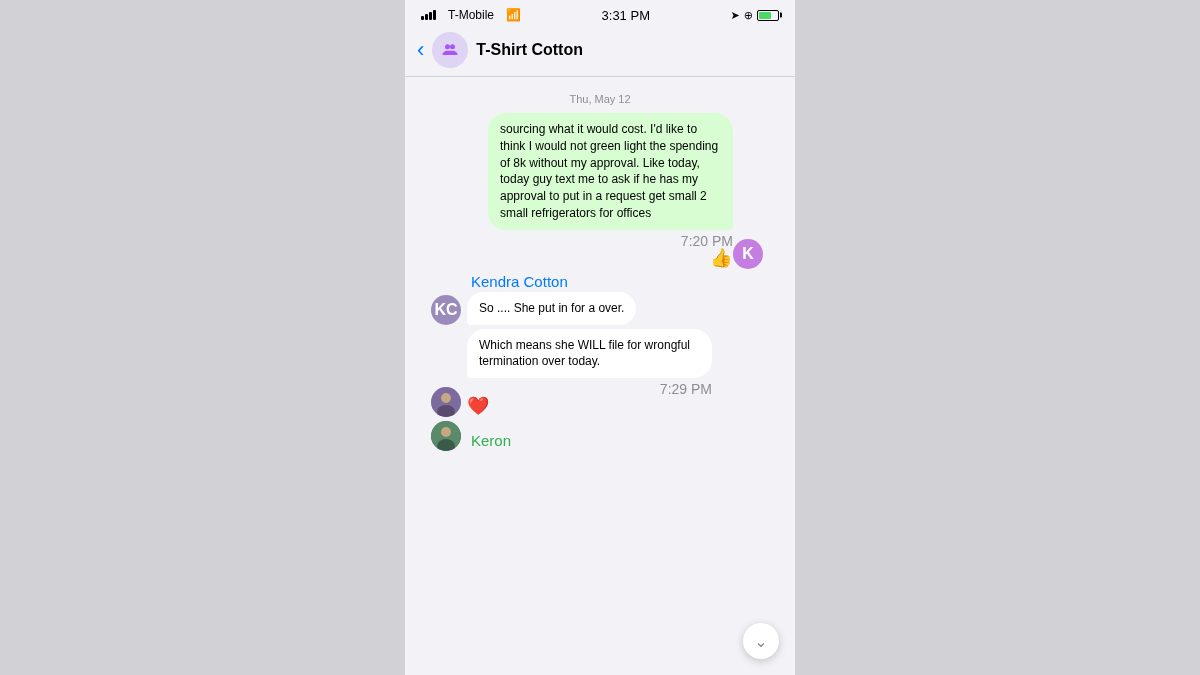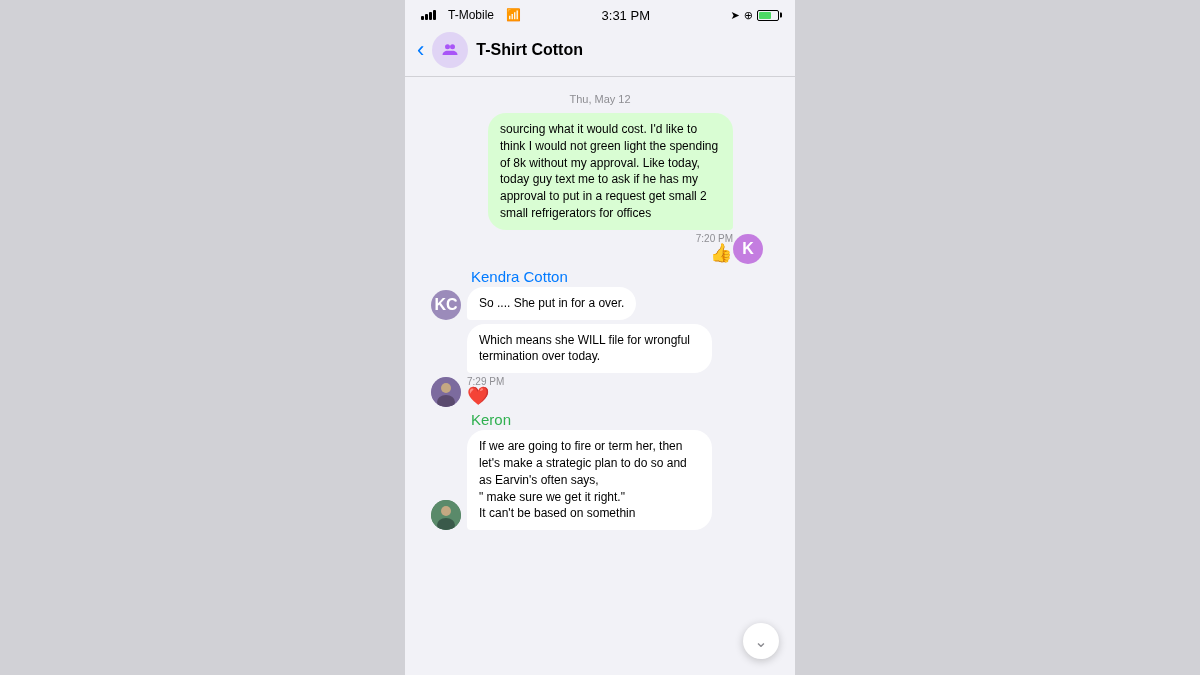--- a/index.html
+++ b/index.html
@@ -183,21 +183,21 @@
       border-radius: 18px 18px 18px 4px;
     }
 
     .bubble.outgoing-bubble {
       background: #d9fdd3;
       border-radius: 18px 18px 4px 18px;
       color: #000;
     }
 
     .time-stamp {
-      font-size: 10px;
+      font-size: 14px;
       color: #8e8e93;
       margin-top: 3px;
       text-align: right;
     }
 
     .reaction {
       font-size: 18px;
       text-align: right;
       margin-top: -2px;
     }
@@ -344,38 +344,35 @@
         <svg viewBox="0 0 30 30" width="30" height="30">
           <circle cx="15" cy="15" r="15" fill="#7c6b9e"></circle>
           <circle cx="15" cy="11" r="5" fill="#c4a882"></circle>
           <ellipse cx="15" cy="25" rx="9" ry="7" fill="#5a4a6e"></ellipse>
         </svg>
       </div>
       <div class="bubble-wrapper">
         <div class="bubble incoming-bubble">
           <span>Which means she WILL file for wrongful termination over today.</span>
         </div>
-        <div class="time-stamp" style="text-align:left;">7:29 PM</div>
+        <div class="time-stamp" style="text-align:right;">7:29 PM</div>
         <div class="reaction" style="text-align:left;">❤️</div>
       </div>
     </div>
 
     <div class="msg-row incoming">
       <div class="avatar photo" style="background: #4a7a5a; overflow:hidden;">
         <svg viewBox="0 0 30 30" width="30" height="30">
           <circle cx="15" cy="15" r="15" fill="#5a8a6a"></circle>
           <circle cx="15" cy="11" r="5" fill="#c4a882"></circle>
           <ellipse cx="15" cy="25" rx="9" ry="7" fill="#3a5a4a"></ellipse>
         </svg>
       </div>
       <div class="bubble-wrapper">
         <div class="sender-name keron">Keron</div>
-        <div class="bubble incoming-bubble">
-          <span>If we are going to fire or term her, then let's make a strategic plan to do so and as Earvin's often says,<br>" make sure we get it right."<br>It can't be based on somethin</span>
-        </div>
       </div>
     </div>
 
   </div>
 
   <div class="scroll-btn">
     <span>⌄</span>
   </div>
 
 </div>

